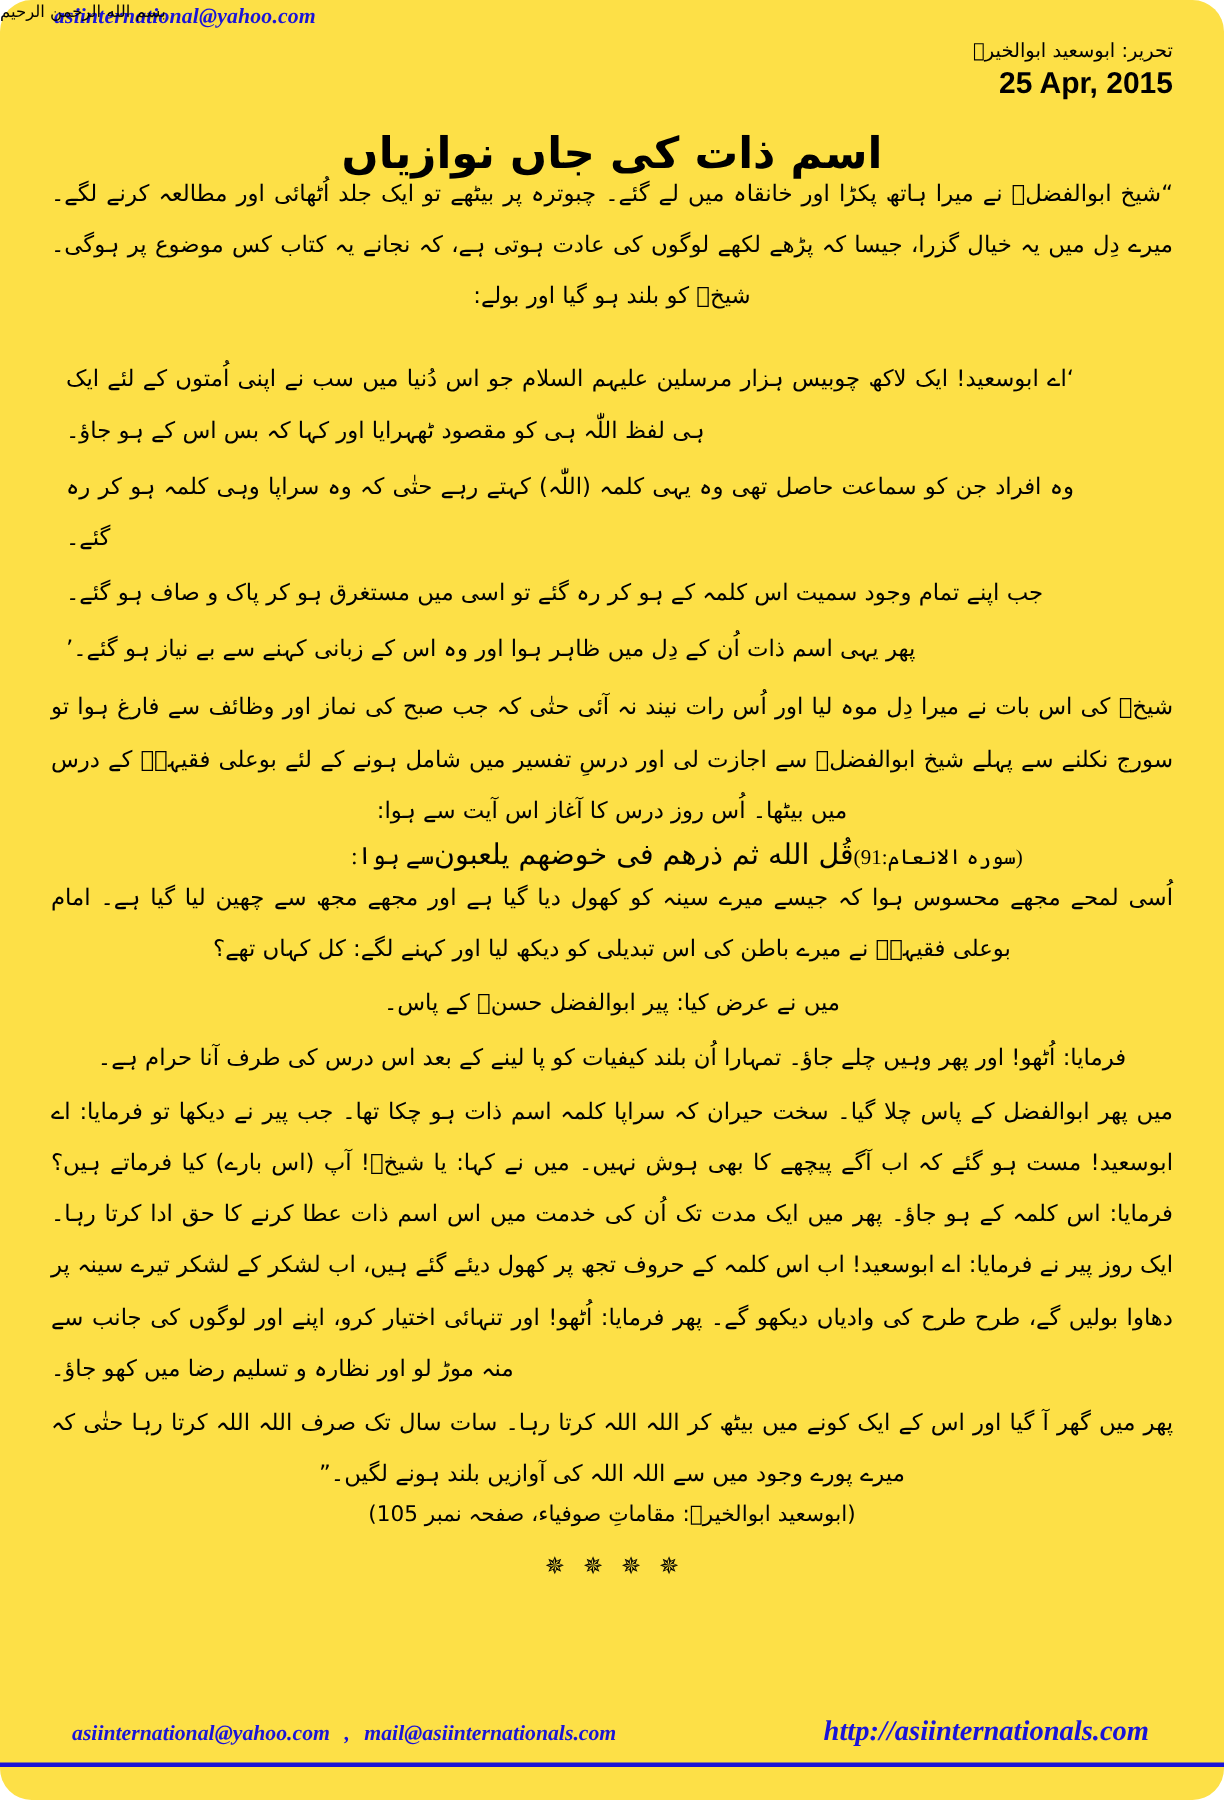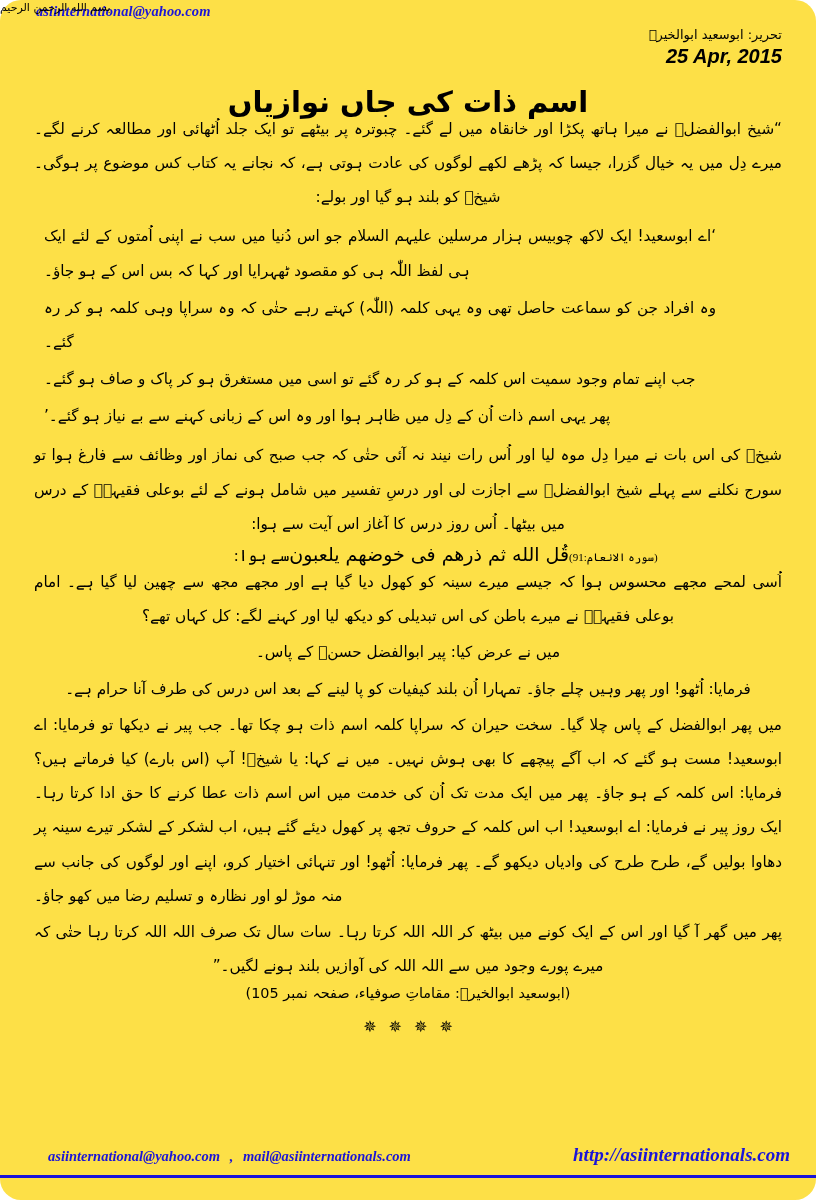--- a/index.html
+++ b/index.html
@@ -85,21 +85,20 @@
     line-height: 1.1;
   }
   .hdr-date {
     direction: ltr;
     font-family: "Liberation Sans", sans-serif;
     font-weight: bold;
     font-size: 20px;
     color: #000;
     margin-top: 3px;
     line-height: 1.1;
-    font-style: italic;
   }
 
   
   .content {
     position: relative;
     padding: 0 34px 0 34px;
     direction: rtl;
   }
   .para {
     font-family: "DejaVu Sans", sans-serif;
@@ -108,39 +107,39 @@
     color: #000;
     text-align: justify;
     text-align-last: left;
     margin: 0 0 2px 0;
     direction: rtl;
   }
   .para.last-center { text-align-last: center; }
 
   .quote-block {
     padding: 0 66px 0 10px;
-    margin-top: 4px;
+    margin-top: 20px;
     margin-bottom: 4px;
   }
   .quote-block .para { line-height: 2.3; }
   .verse-lead {
     flex: 0 0 auto;
     margin-left: 0;
     padding-left: 30px;
   }
   .verse-ar {
     flex: 0 0 auto;
     font-family: "DejaVu Sans", sans-serif;
     font-size: 19px;
     direction: rtl;
     white-space: nowrap;
   }
   .verse-ref {
     padding-right: 8px;
-    font-size: 11px;
+    font-size: 14px;
     text-align: right;
   }
   .verse-row {
     display: flex;
     flex-direction: row-reverse;
     justify-content: flex-start;
     align-items: baseline;
     direction: rtl;
   }
   .verse-spacer { width: 170px; flex: 0 0 auto; }
@@ -185,21 +184,21 @@
     font-family: "Liberation Serif", "DejaVu Serif", serif;
     font-style: italic;
     font-weight: bold;
     font-size: 14.5px;
     color: #1a14d8;
     white-space: nowrap;
   }
   .footer-left .sep { padding: 0 6px; color: #1a14d8; }
   .footer-right {
     position: absolute;
-    right: 26px;
+    right: 50px;
     top: 0;
     font-family: "Liberation Serif", "DejaVu Serif", serif;
     font-style: italic;
     font-weight: bold;
     font-size: 19px;
     color: #1a14d8;
     white-space: nowrap;
   }
   .footer-rule {
     position: absolute;

